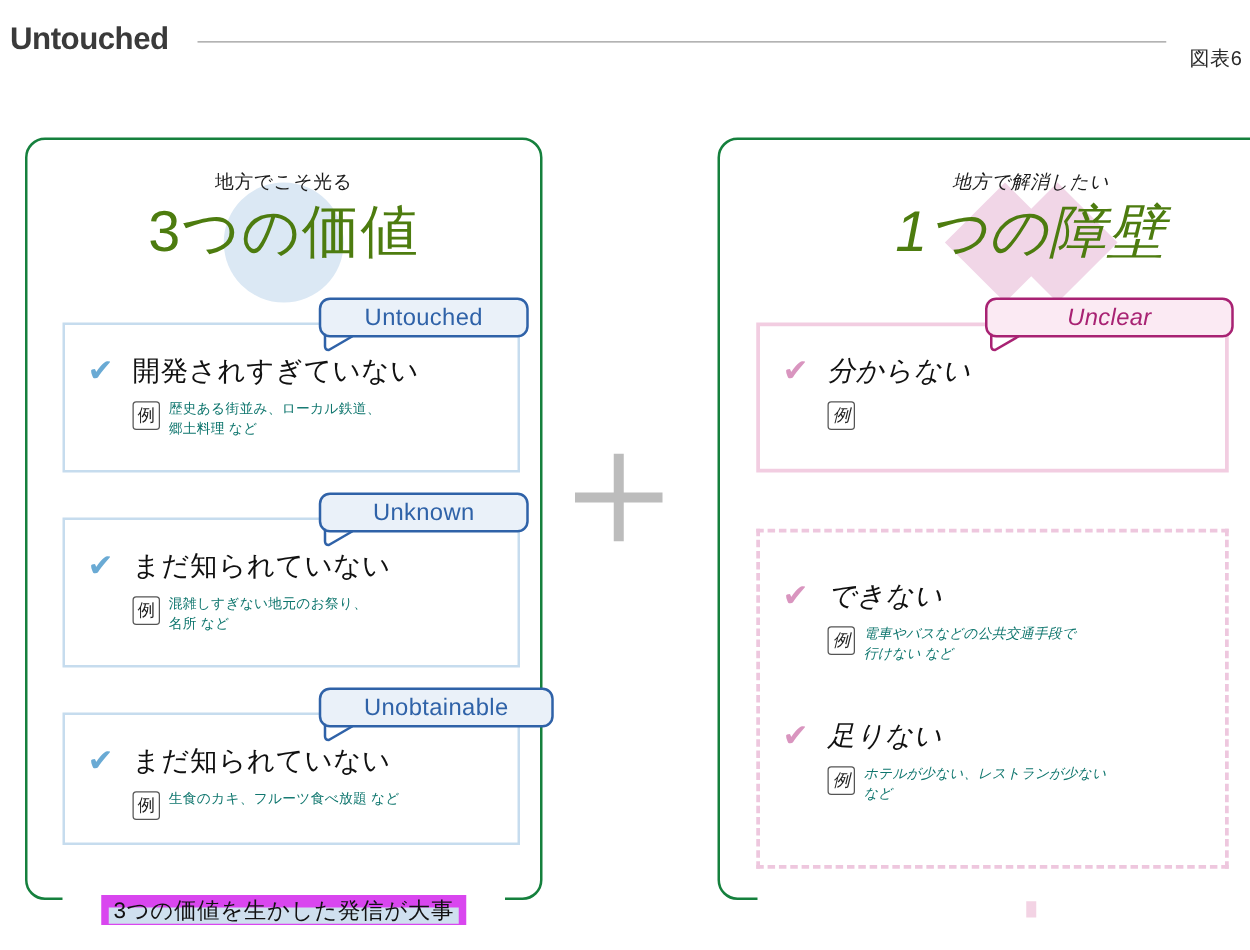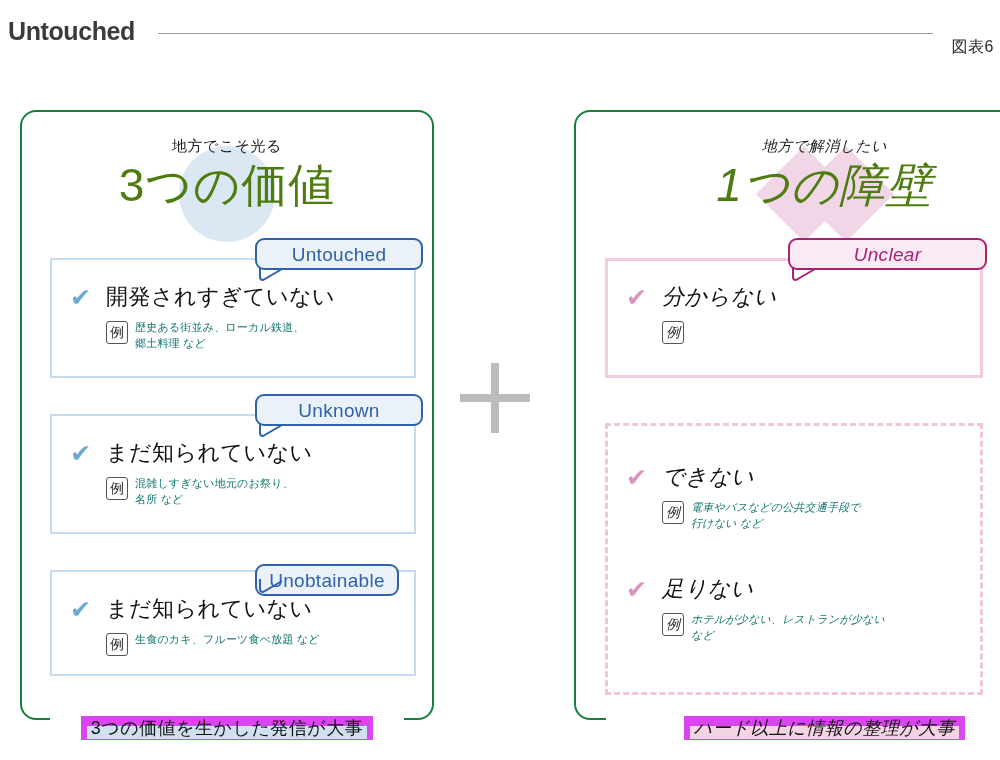--- a/index.html
+++ b/index.html
@@ -318,21 +318,21 @@
       <span>まだ知られていない</span>
     </div>
     <div class="example">
       <span class="ex-badge">例</span>
       <span class="ex-text">混雑しすぎない地元のお祭り、
 名所 など</span>
     </div>
   </div>
 
   <div class="item-box blue" style="left:28px; top:458px; width:366px; height:106px;"></div>
-  <div class="callout blue" style="left:233px; top:438px; width:144px;margin-top:14px;">
+  <div class="callout blue" style="left:233px; top:438px; width:188px;">
     <span>Unobtainable</span>
   </div>
   <svg class="callout-tail" style="left:236px; top:466px;" viewBox="0 0 26 22">
     <path d="M2 1 L2 11 Q2 14 5 14 L24 3" fill="none" stroke="#2f62a8" stroke-width="2"></path>
   </svg>
   <div class="item" style="left:48px; top:482px; width:346px;">
     <div class="item-title">
       <span class="check blue">✔</span>
       <span>まだ知られていない</span>
     </div>
@@ -407,16 +407,15 @@
       <span class="ex-badge">例</span>
       <span class="ex-text">ホテルが少ない、レストランが少ない
 など</span>
     </div>
   </div>
 
   <div class="panel-notch"></div>
   <div class="footer">
     <span class="footer-inner">
       <span class="footer-hl pink"></span>
-      <span class="footer-text">ハード以上に情報の整理が大事</span>
     </span>
   </div>
 </div>
 
 </body></html>

